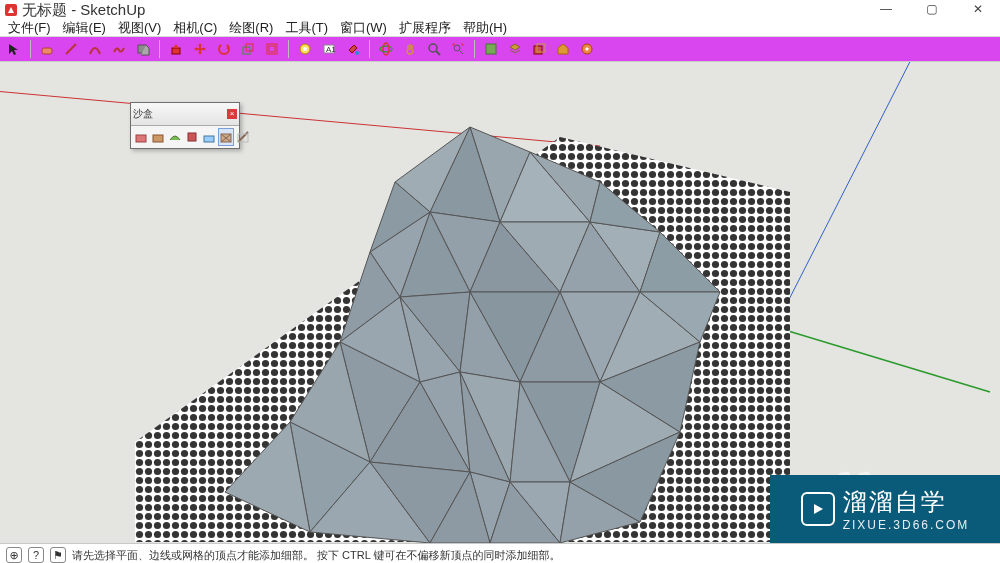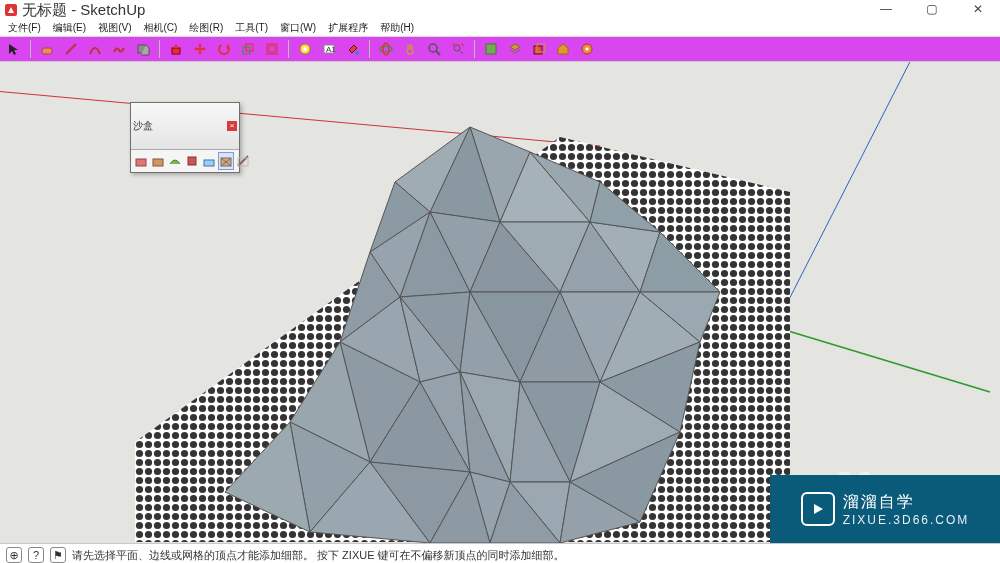--- a/index.html
+++ b/index.html
@@ -1,39 +1,39 @@
 <!DOCTYPE html>
 <html><head>
 <meta charset="utf-8">
 <style>
   html,body{margin:0;padding:0;width:1000px;height:563px;font-family:"Microsoft YaHei","SimSun",Arial,sans-serif;font-size:11px;background:#fff;overflow:hidden;color:#222}
   .titlebar{height:20px;display:flex;align-items:center;padding:0 4px;background:#fff}
   .titlebar .app-icon{width:14px;height:14px;margin-right:4px;display:inline-block}
   .titlebar .title{flex:1;color:#333;font-size:15px}
   .win-btns{display:flex;gap:18px;margin-right:4px}
   .win-btn{width:28px;height:16px;text-align:center;line-height:14px;font-size:12px;color:#444}
-  .menubar{height:16px;display:flex;align-items:center;padding:0 6px;gap:8px;background:#fff;font-size:10px;color:#222}
+  .menubar{height:16px;display:flex;align-items:center;padding:0 6px;gap:8px;background:#fff;font-size:13px;color:#222}
   .menubar span{padding:0 2px}
   .toolbar{height:24px;background:#d946ef;border-top:1px solid #d8d8d8;border-bottom:1px solid #c9c9c9;display:flex;align-items:center;padding:0 4px;gap:4px}
   .tbtn{width:20px;height:20px;display:flex;align-items:center;justify-content:center}
   .sep{width:1px;height:18px;background:#bdbdbd;margin:0 2px}
   .viewport{position:relative;width:1000px;height:481px;background:#E4E4E1;overflow:hidden}
   .statusbar{height:22px;background:#fff;border-top:1px solid #c9c9c9;display:flex;align-items:center;padding:0 6px;gap:6px;font-size:11px;color:#333}
   .sb-icon{width:14px;height:14px;border:1px solid #888;border-radius:3px;display:flex;align-items:center;justify-content:center}
   
   .palette{position:absolute;left:130px;top:40px;width:108px;background:#F5F5F5;border:1px solid #6f6f6f;box-shadow:2px 2px 4px rgba(0,0,0,0.25)}
-  .palette .phdr{height:14px;background:linear-gradient(#f8f8f8,#e4e4e4);display:flex;align-items:center;justify-content:space-between;padding:16px 2px;font-size:10px;color:#333;border-bottom:1px solid #aaa}
+  .palette .phdr{height:14px;background:linear-gradient(#f8f8f8,#e4e4e4);display:flex;align-items:center;justify-content:space-between;padding:4px 2px;font-size:10px;color:#333;border-bottom:1px solid #aaa}
   .palette .phdr .pclose{width:10px;height:10px;background:#d83b3b;color:#fff;font-size:8px;line-height:10px;text-align:center}
   .palette .pbody{display:flex;padding:2px;gap:1px}
   .pbtn{width:16px;height:16px;display:flex;align-items:center;justify-content:center;border:1px solid transparent}
   .pbtn.sel{border:1px solid #7a9edc;background:#d8e5f8}
   
   .watermark{position:absolute;right:0;bottom:0;width:230px;height:68px;background:#0A5A79;display:flex;align-items:center;justify-content:center;gap:8px;color:#fff}
   .watermark .wplay{width:30px;height:30px;border:2px solid #fff;border-radius:6px;display:flex;align-items:center;justify-content:center}
-  .watermark .wt-big{font-size:16px;letter-spacing:2px}
+  .watermark .wt-big{font-size:24px;letter-spacing:2px}
   .watermark .wt-sm{font-size:12px;letter-spacing:2px;opacity:0.9}
   .clouds{position:absolute;right:130px;bottom:55px;color:#f4f4f3;font-size:26px;letter-spacing:-6px;opacity:0.85}
 </style>
 </head>
 <body>
 
 <div class="titlebar">
   <span class="app-icon">
     <svg width="14" height="14" viewBox="0 0 14 14">
         <rect x="1" y="1" width="12" height="12" fill="#d33" rx="2"></rect>
@@ -325,14 +325,14 @@
       <div class="wt-big">溜溜自学</div>
       <div class="wt-sm">ZIXUE.3D66.COM</div>
     </div>
   </div>
 </div>
 
 <div class="statusbar">
   <span class="sb-icon">⊕</span>
   <span class="sb-icon">?</span>
   <span class="sb-icon">⚑</span>
-  <span>请先选择平面、边线或网格的顶点才能添加细部。 按下 ZIXUE 键可在不偏移新顶点的同时添加细部。</span>
+  <span>请先选择平面、边线或网格的顶点才能添加细部。 按下 CTRL 键可在不偏移新顶点的同时添加细部。</span>
 </div>
 
 </body></html>

